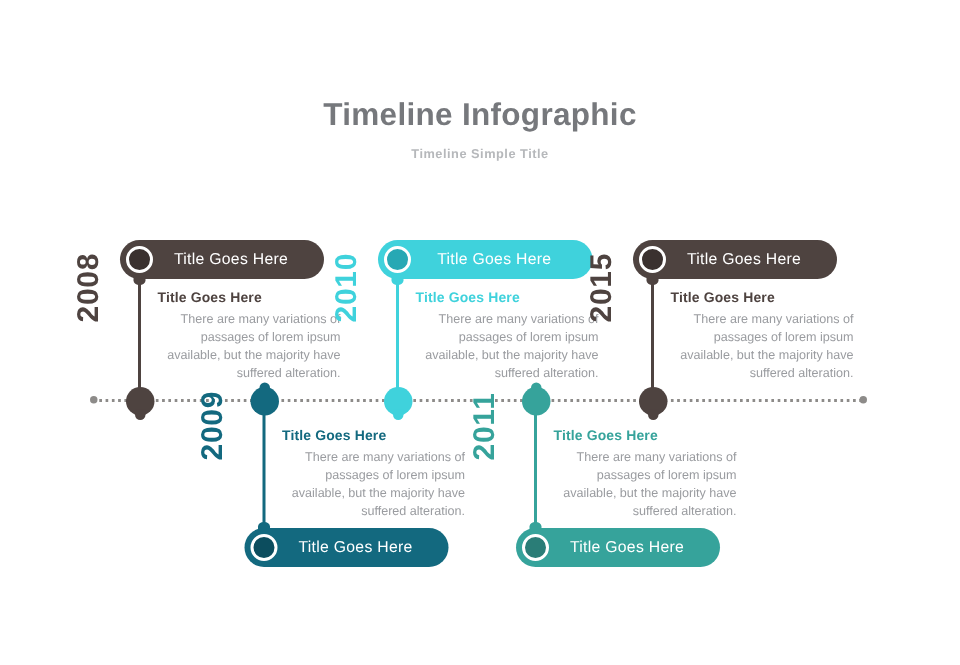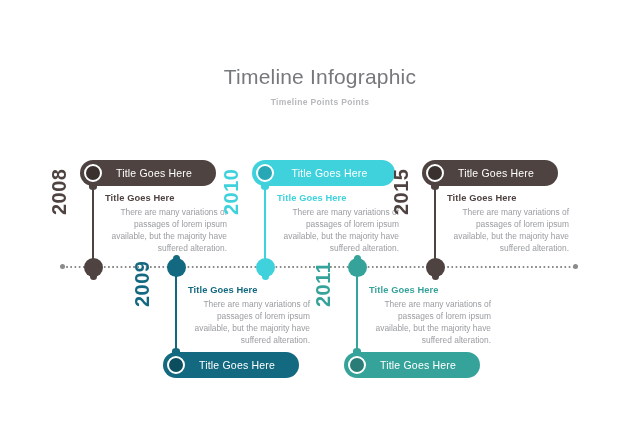--- a/index.html
+++ b/index.html
@@ -21,21 +21,21 @@
   
   #header {
     position: absolute;
     left: 0;
     top: 64px;
     width: 640px;
     text-align: center;
   }
   #page-title {
     font-size: 21px;
-    font-weight: normal;
+    font-weight: bold;
     color: #76787c;
     letter-spacing: 0.2px;
     line-height: 26px;
   }
   #page-subtitle {
     margin-top: 7px;
     font-size: 8.5px;
     font-weight: bold;
     color: #b6b8bb;
     letter-spacing: 0.35px;
@@ -153,21 +153,21 @@
     text-align: right;
   }
 </style>
 </head>
 <body>
 
 <div id="canvas">
 
   <div id="header">
     <div id="page-title">Timeline Infographic</div>
-    <div id="page-subtitle">Timeline Points Points</div>
+    <div id="page-subtitle">Timeline Simple Title</div>
   </div>
 
   <div id="axis-line"></div>
   <div class="axis-cap" id="axis-cap-left"></div>
   <div class="axis-cap" id="axis-cap-right"></div>
 
   <div id="entries">
       <div class="entry">
         <div class="stem" style="background: rgb(78, 67, 64); left: 92px; top: 186px; height: 81px;"></div>
         <div class="marker tip-down" style="background: rgb(78, 67, 64); left: 83.5px; top: 257.5px;"></div>

